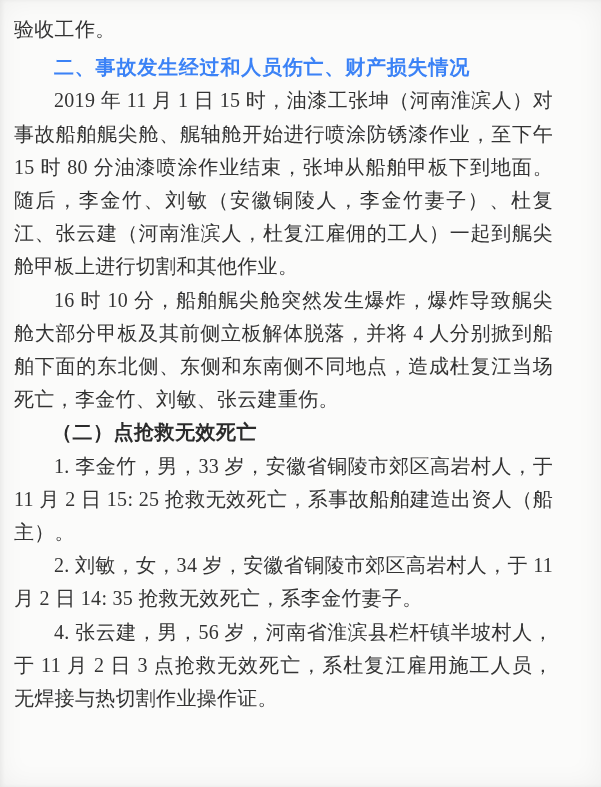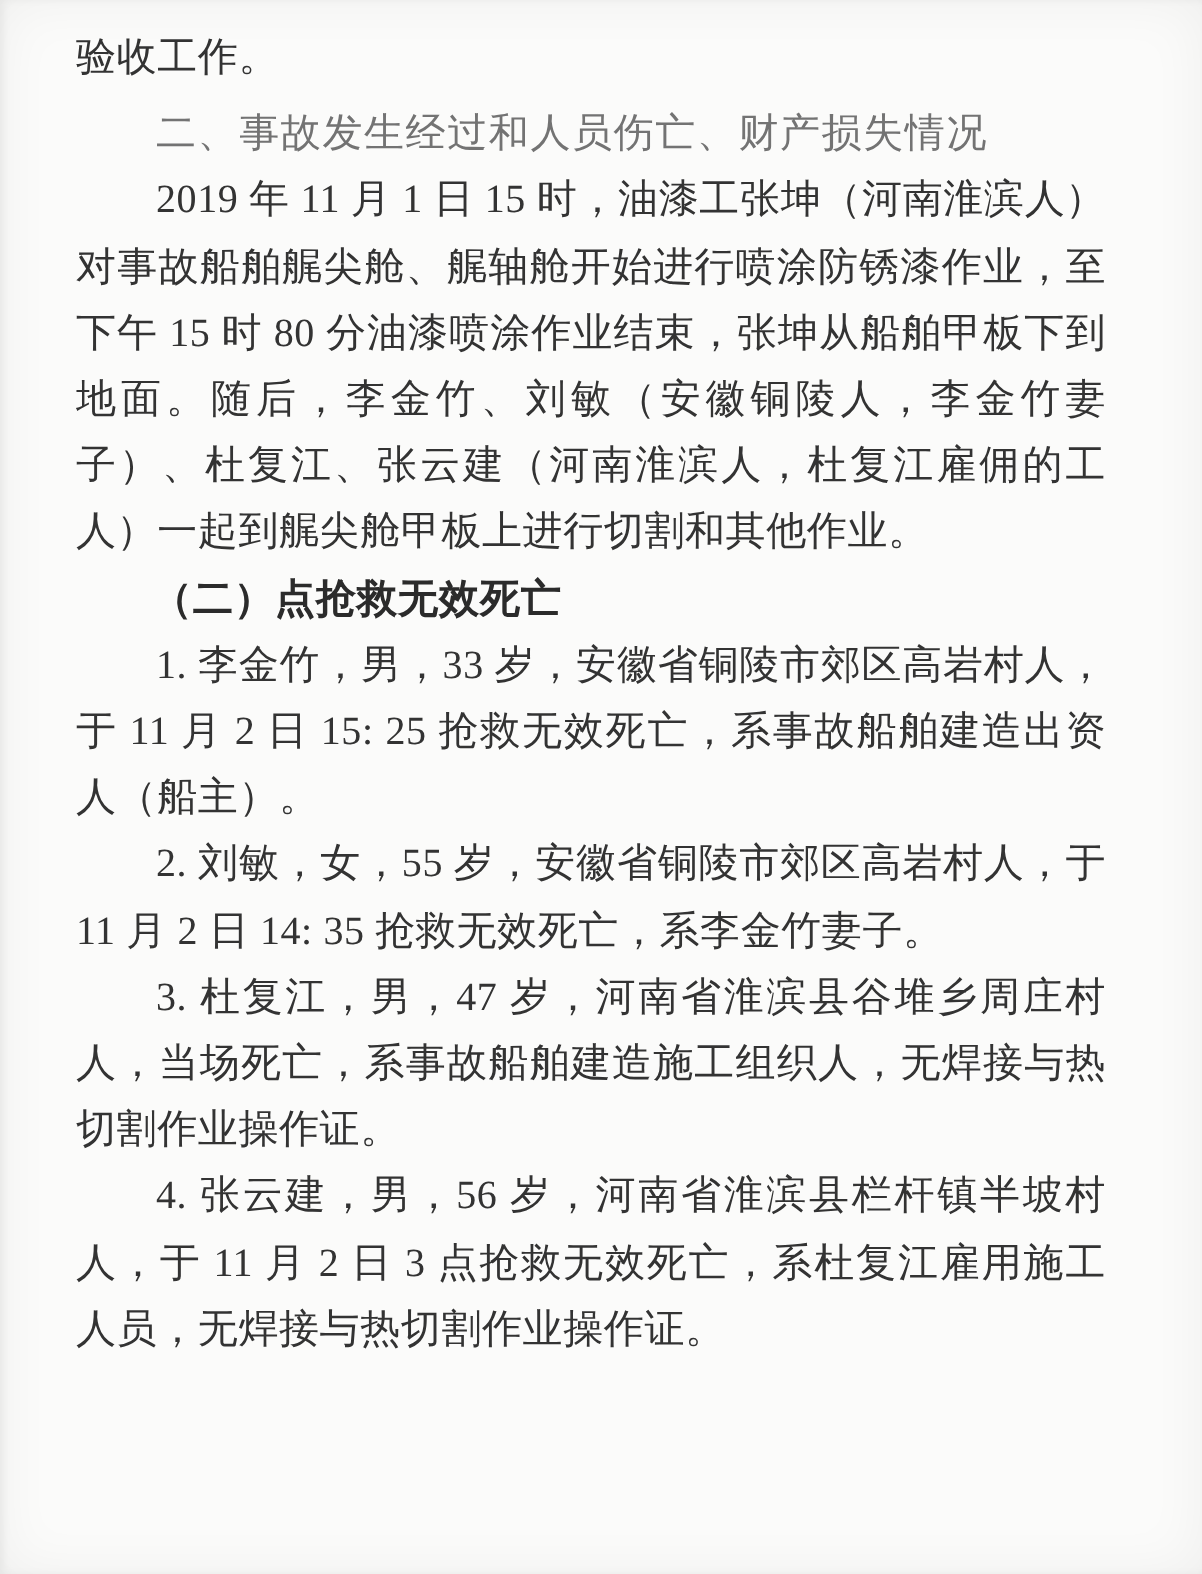--- a/index.html
+++ b/index.html
@@ -7,21 +7,21 @@
     padding: 0;
     background: #e8e8e8;
   }
   .page {
     position: relative;
     width: 601px;
     height: 787px;
     margin: 0;
     background: #fbfbfa;
     box-sizing: border-box;
-    padding: 13px 48px 0 38px;
+    padding: 13px 48px 0 14px;
     font-family: "Liberation Serif", "DejaVu Serif", serif;
     color: #333333;
     overflow: hidden;
     box-shadow: inset 0 0 28px rgba(0,0,0,0.05), inset 2px 0 4px rgba(0,0,0,0.05);
   }
   .body-text {
     margin: 0;
     font-size: 20px;
     line-height: 33.2px;
     letter-spacing: 0.3px;
@@ -30,26 +30,26 @@
     text-indent: 2em;
     color: #333333;
   }
   .body-text.carryover {
     text-indent: 0;
     text-align: left;
   }
   .heading1 {
     margin: 5px 0 0 0;
     font-family: "Liberation Sans", "DejaVu Sans", sans-serif;
-    font-weight: 400;
+    font-weight: 700;
     font-size: 20px;
     line-height: 33.2px;
     letter-spacing: 0.8px;
     text-indent: 2em;
-    color: #737373;
+    color: #3b82f6;
   }
   .heading2 {
     margin: 0;
     font-family: "Liberation Sans", "DejaVu Sans", sans-serif;
     font-weight: 700;
     font-size: 20px;
     line-height: 33.2px;
     letter-spacing: 0.5px;
     text-indent: 1.9em;
     color: #2b2b2b;
@@ -60,24 +60,24 @@
 
 <div class="page">
 
   <p class="body-text carryover">验收工作。</p>
 
   <div class="heading1">二、事故发生经过和人员伤亡、财产损失情况</div>
 
 
   <p class="body-text">2019 年 11 月 1 日 15 时，油漆工张坤（河南淮滨人）对事故船舶艉尖舱、艉轴舱开始进行喷涂防锈漆作业，至下午 15 时 80 分油漆喷涂作业结束，张坤从船舶甲板下到地面。随后，李金竹、刘敏（安徽铜陵人，李金竹妻子）、杜复江、张云建（河南淮滨人，杜复江雇佣的工人）一起到艉尖舱甲板上进行切割和其他作业。</p>
 
+  <p class="body-text">16 时 10 分，船舶艉尖舱突然发生爆炸，爆炸导致艉尖舱大部分甲板及其前侧立板解体脱落，并将 4 人分别掀到船舶下面的东北侧、东侧和东南侧不同地点，造成杜复江当场死亡，李金竹、刘敏、张云建重伤。</p>
 
   <div class="heading2">（二）点抢救无效死亡</div>
 
   <p class="body-text">1. 李金竹，男，33 岁，安徽省铜陵市郊区高岩村人，于 11 月 2 日 15: 25 抢救无效死亡，系事故船舶建造出资人（船主）。</p>
 
-  <p class="body-text">2. 刘敏，女，55 岁，安徽省铜陵市郊区高岩村人，于 11 月 2 日 14: 35 抢救无效死亡，系李金竹妻子。</p>
+  <p class="body-text">2. 刘敏，女，34 岁，安徽省铜陵市郊区高岩村人，于 11 月 2 日 14: 35 抢救无效死亡，系李金竹妻子。</p>
 
-  <p class="body-text">3. 杜复江，男，47 岁，河南省淮滨县谷堆乡周庄村人，当场死亡，系事故船舶建造施工组织人，无焊接与热切割作业操作证。</p>
 
   <p class="body-text">4. 张云建，男，56 岁，河南省淮滨县栏杆镇半坡村人，于 11 月 2 日 3 点抢救无效死亡，系杜复江雇用施工人员，无焊接与热切割作业操作证。</p>
 
 </div>
 
 </body></html>

